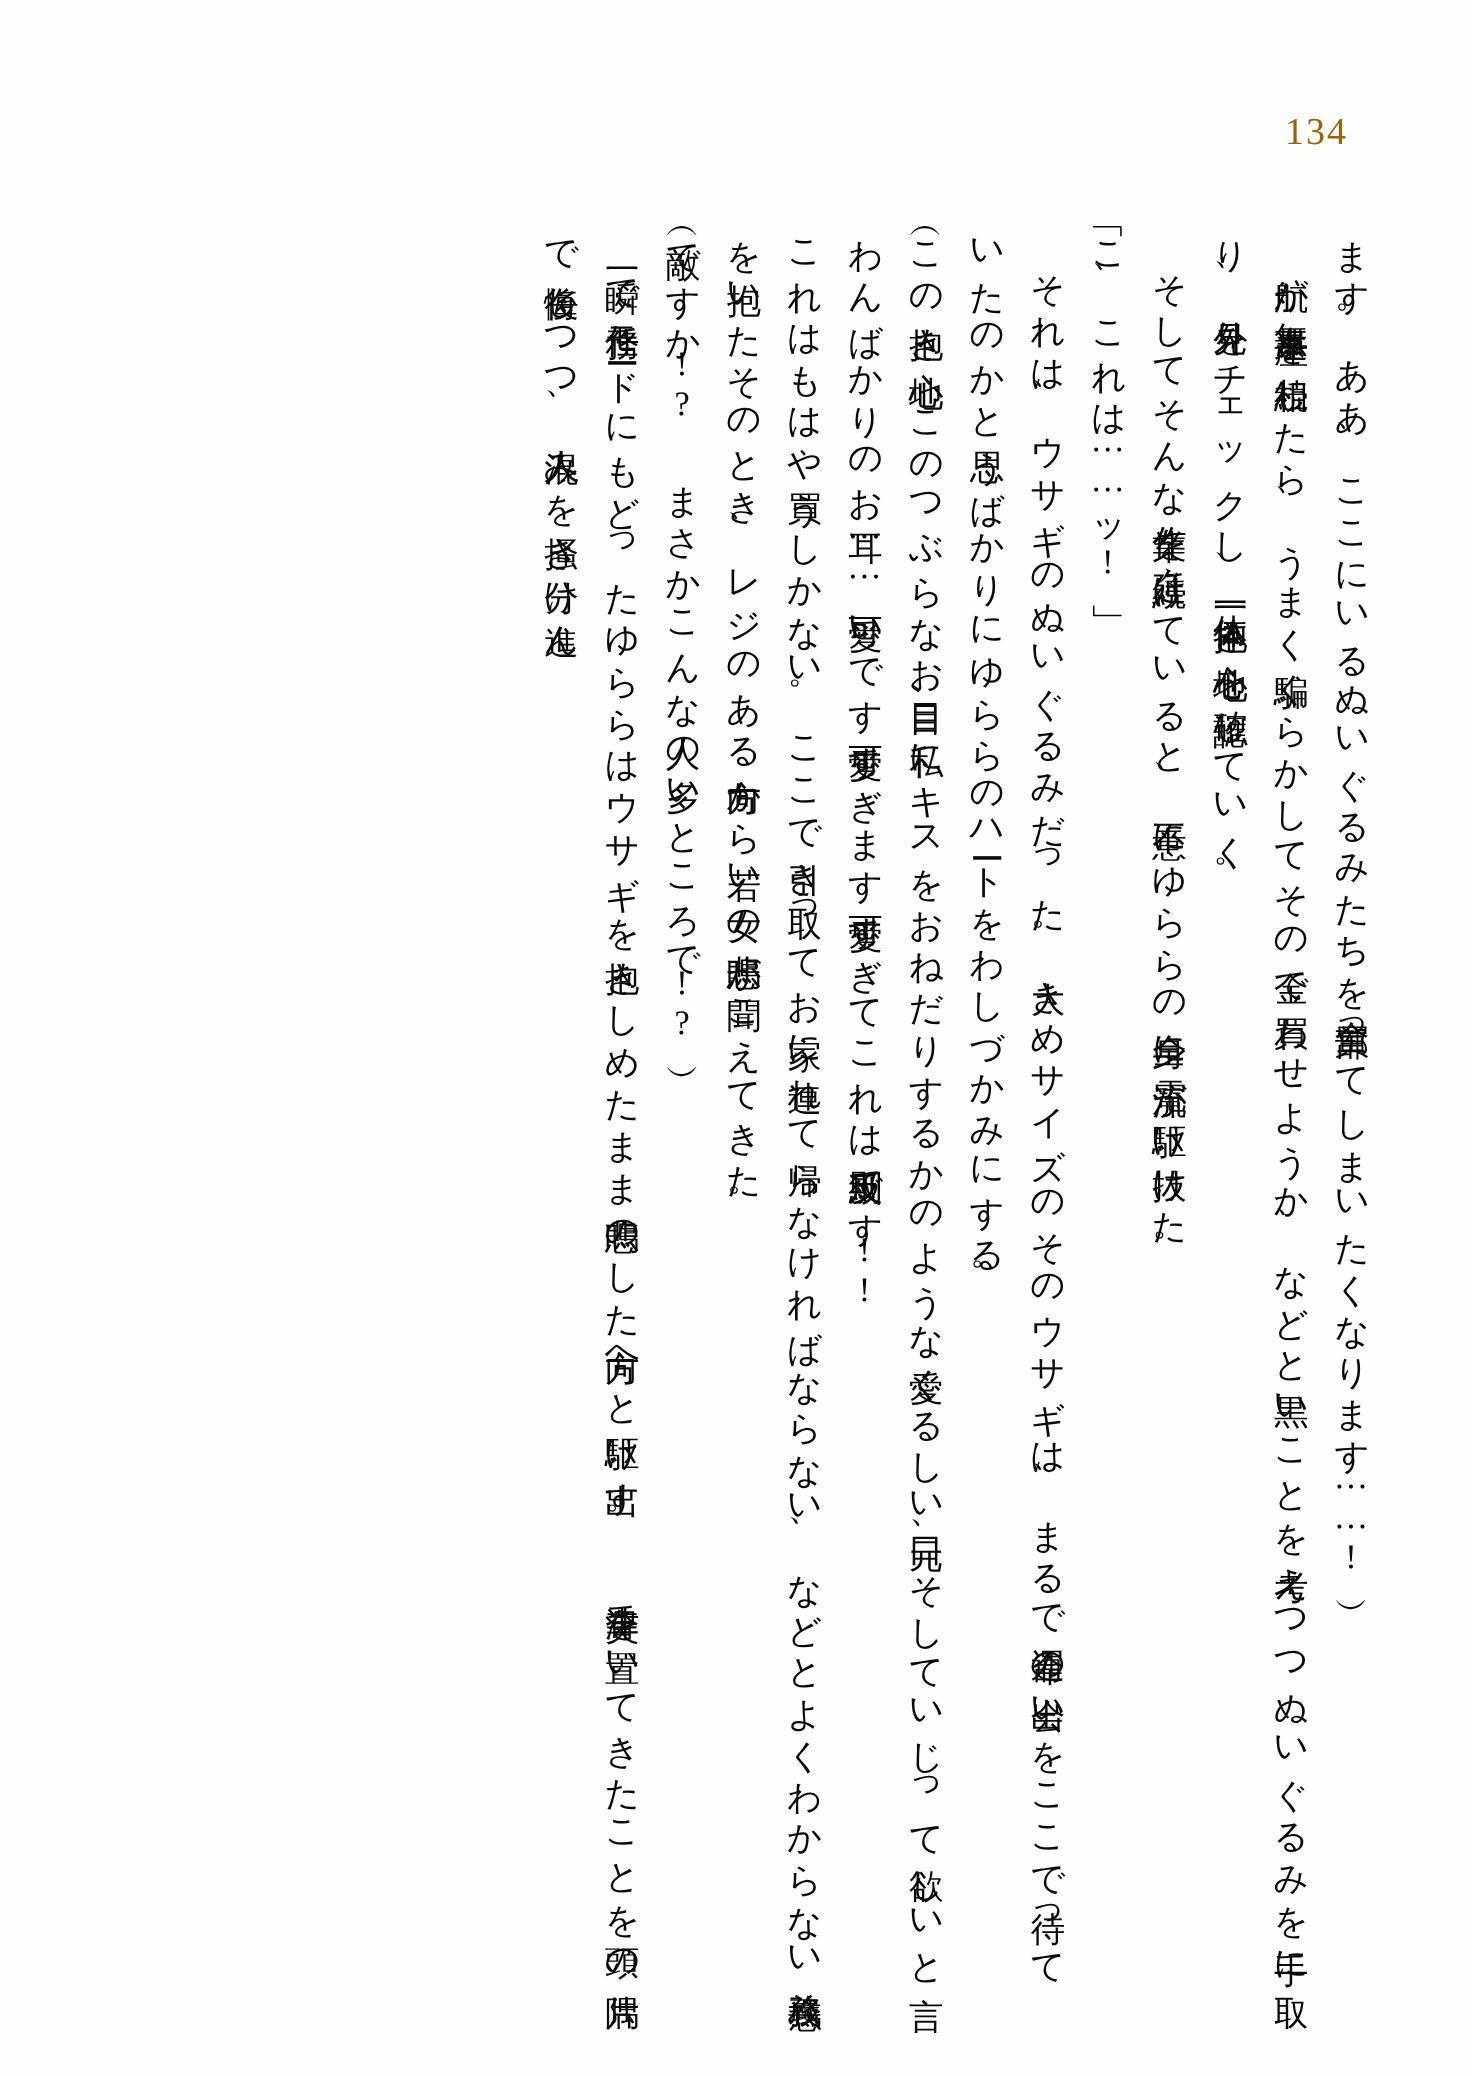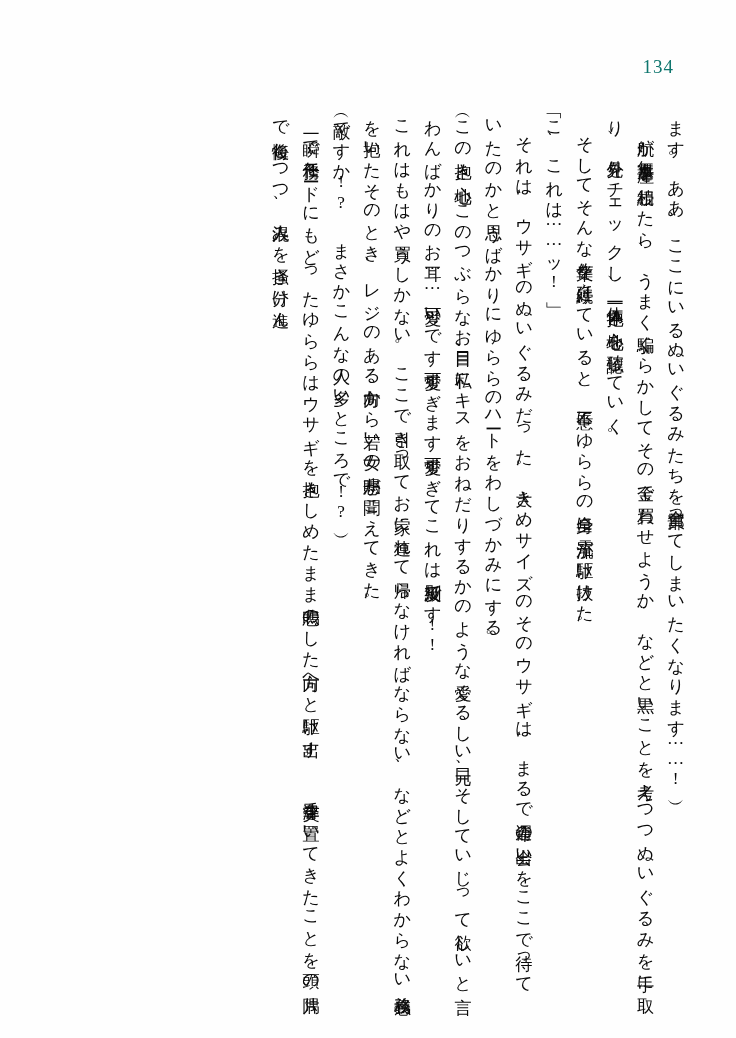--- a/index.html
+++ b/index.html
@@ -20,21 +20,21 @@
     inset: 0;
     background: #fefefe;
   }
   .page-number {
     position: absolute;
     top: 56px;
     right: 62px;
     font-size: 19px;
     letter-spacing: 1px;
     font-family: "Liberation Serif", "DejaVu Serif", serif;
-    color: #0f766e;
+    color: #a16207;
   }
   .text-body {
     position: absolute;
     top: 108px;
     left: 52px;
     right: 46px;
     bottom: 52px;
     writing-mode: vertical-rl;
     text-orientation: upright;
     direction: ltr;

